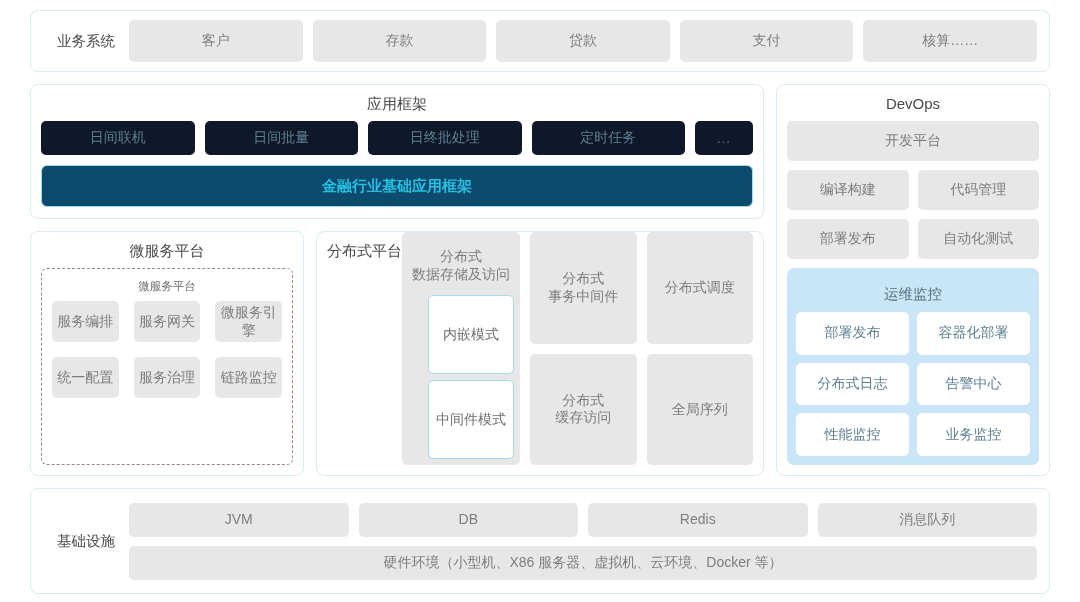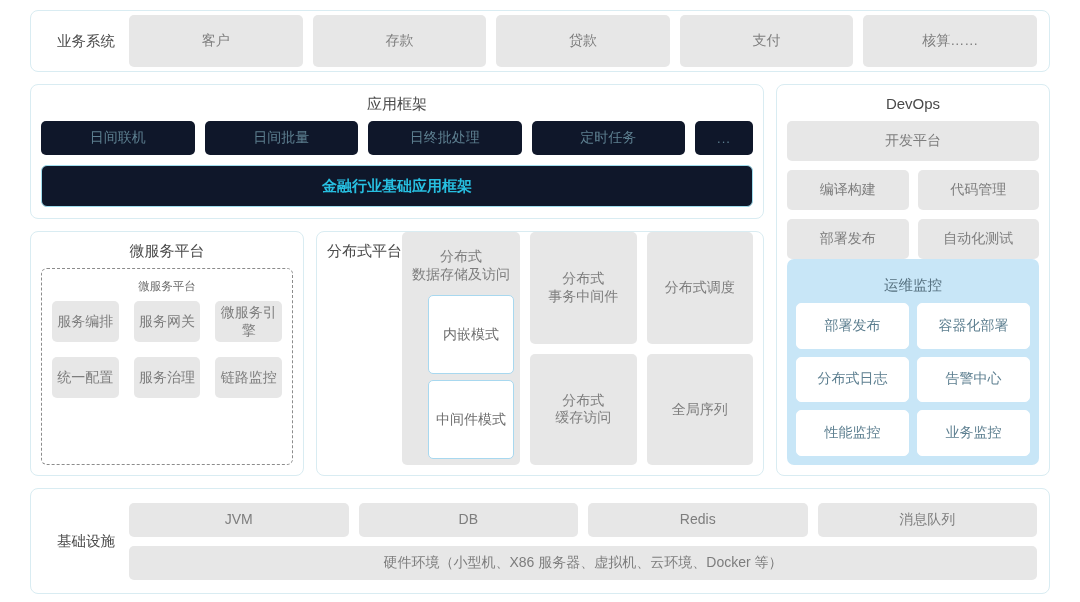--- a/index.html
+++ b/index.html
@@ -92,21 +92,21 @@
     text-align: center;
     font-weight: 500;
   }
   .biz-chips {
     display: flex;
     flex: 1;
     gap: 10px;
   }
   .biz-chips .chip {
     flex: 1;
-    height: 52px;
+    height: 42px;
   }
 
   
   .middle {
     display: flex;
     gap: 12px;
     margin-top: 12px;
     height: 392px;
     flex: 0 0 auto;
   }
@@ -142,21 +142,21 @@
     margin-top: 10px;
     height: 40px;
     border: 1px solid #9fdcec;
     border-radius: 6px;
     display: flex;
     align-items: center;
     justify-content: center;
     font-size: 15px;
     font-weight: bold;
     color: #27bfe0;
-    background: #0f172a;
+    background: #0c4a6e;
   }
 
   
   .lower {
     display: flex;
     gap: 12px;
     flex: 1;
     min-height: 0;
   }
   .micro {
@@ -243,20 +243,21 @@
     min-height: 0;
   }
   .devops-full {
     height: 40px;
     margin-bottom: 9px;
   }
   .devops-grid {
     display: grid;
     grid-template-columns: 1fr 1fr;
     gap: 9px;
+    margin-bottom: 9px;
   }
   .devops-grid .chip { height: 40px; }
   .ops {
     background: #c8e6f7;
     border-radius: 7px;
     flex: 1;
     display: flex;
     flex-direction: column;
     padding: 8px 9px 9px 9px;
     box-sizing: border-box;

